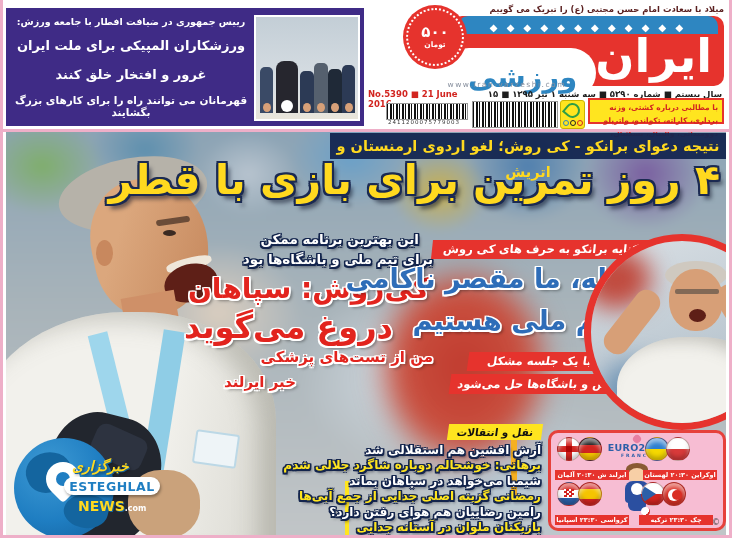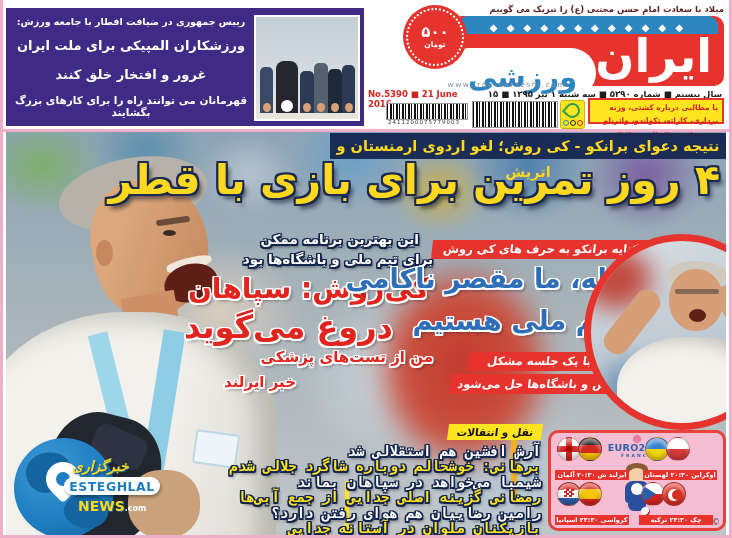--- a/index.html
+++ b/index.html
@@ -133,21 +133,21 @@
   .bk-arm1{left:28px;top:44px;width:26px;height:74px;background:#d79f77;border-radius:12px;transform:rotate(38deg);}
   .bk-arm2{left:138px;top:40px;width:26px;height:76px;background:#d79f77;border-radius:12px;transform:rotate(-32deg);}
   .bk-hair{left:74px;top:20px;width:62px;height:28px;background:#cfc9c0;border-radius:50%;}
   .bk-head{left:78px;top:28px;width:54px;height:62px;background:#d79f77;border-radius:48%;}
   .bk-glass{left:84px;top:48px;width:44px;height:5px;background:rgba(60,60,60,.55);border-radius:2px;}
   .bk-mouth{left:98px;top:68px;width:17px;height:13px;background:#5e1f17;border-radius:50%;}
 
   
   .t-tab{position:absolute;left:442px;top:292px;width:94px;height:16px;background:#ffe51f;color:#111;
     font-size:10.5px;font-weight:800;text-align:center;line-height:16px;transform:skewX(-8deg);z-index:14;}
-  .t-line{position:absolute;right:185px;white-space:nowrap;font-size:14px;font-weight:800;z-index:14;font-family:Liberation Mono, monospace;}
+  .t-line{position:absolute;right:185px;white-space:nowrap;font-size:12px;font-weight:800;z-index:14;}
   .t-line.w{color:#fff;}.t-line.y{color:#ffe51f;}
   .t0{top:311px}.t1{top:326px}.t2{top:342px}.t3{top:357px}.t4{top:373px}.t5{top:388px}
   .yrule1{position:absolute;left:339px;top:349px;width:4px;height:54px;background:#ffe51f;z-index:13;}
   .yrule2{position:absolute;left:505px;top:295px;width:6px;height:70px;background:#f5b021;z-index:13;}
 
   
   .esteghlal{position:absolute;left:8px;top:304px;width:210px;height:102px;z-index:16;}
   .es-ball{position:absolute;left:0;top:2px;width:100px;height:100px;border-radius:50%;
     background:radial-gradient(circle at 35% 30%,#3e9ad4 0%,#1f7ec2 55%,#135f9b 100%);}
   .es-ball::before{content:"";position:absolute;left:12px;top:14px;width:46px;height:40px;border-radius:50% 60% 40% 50%;

